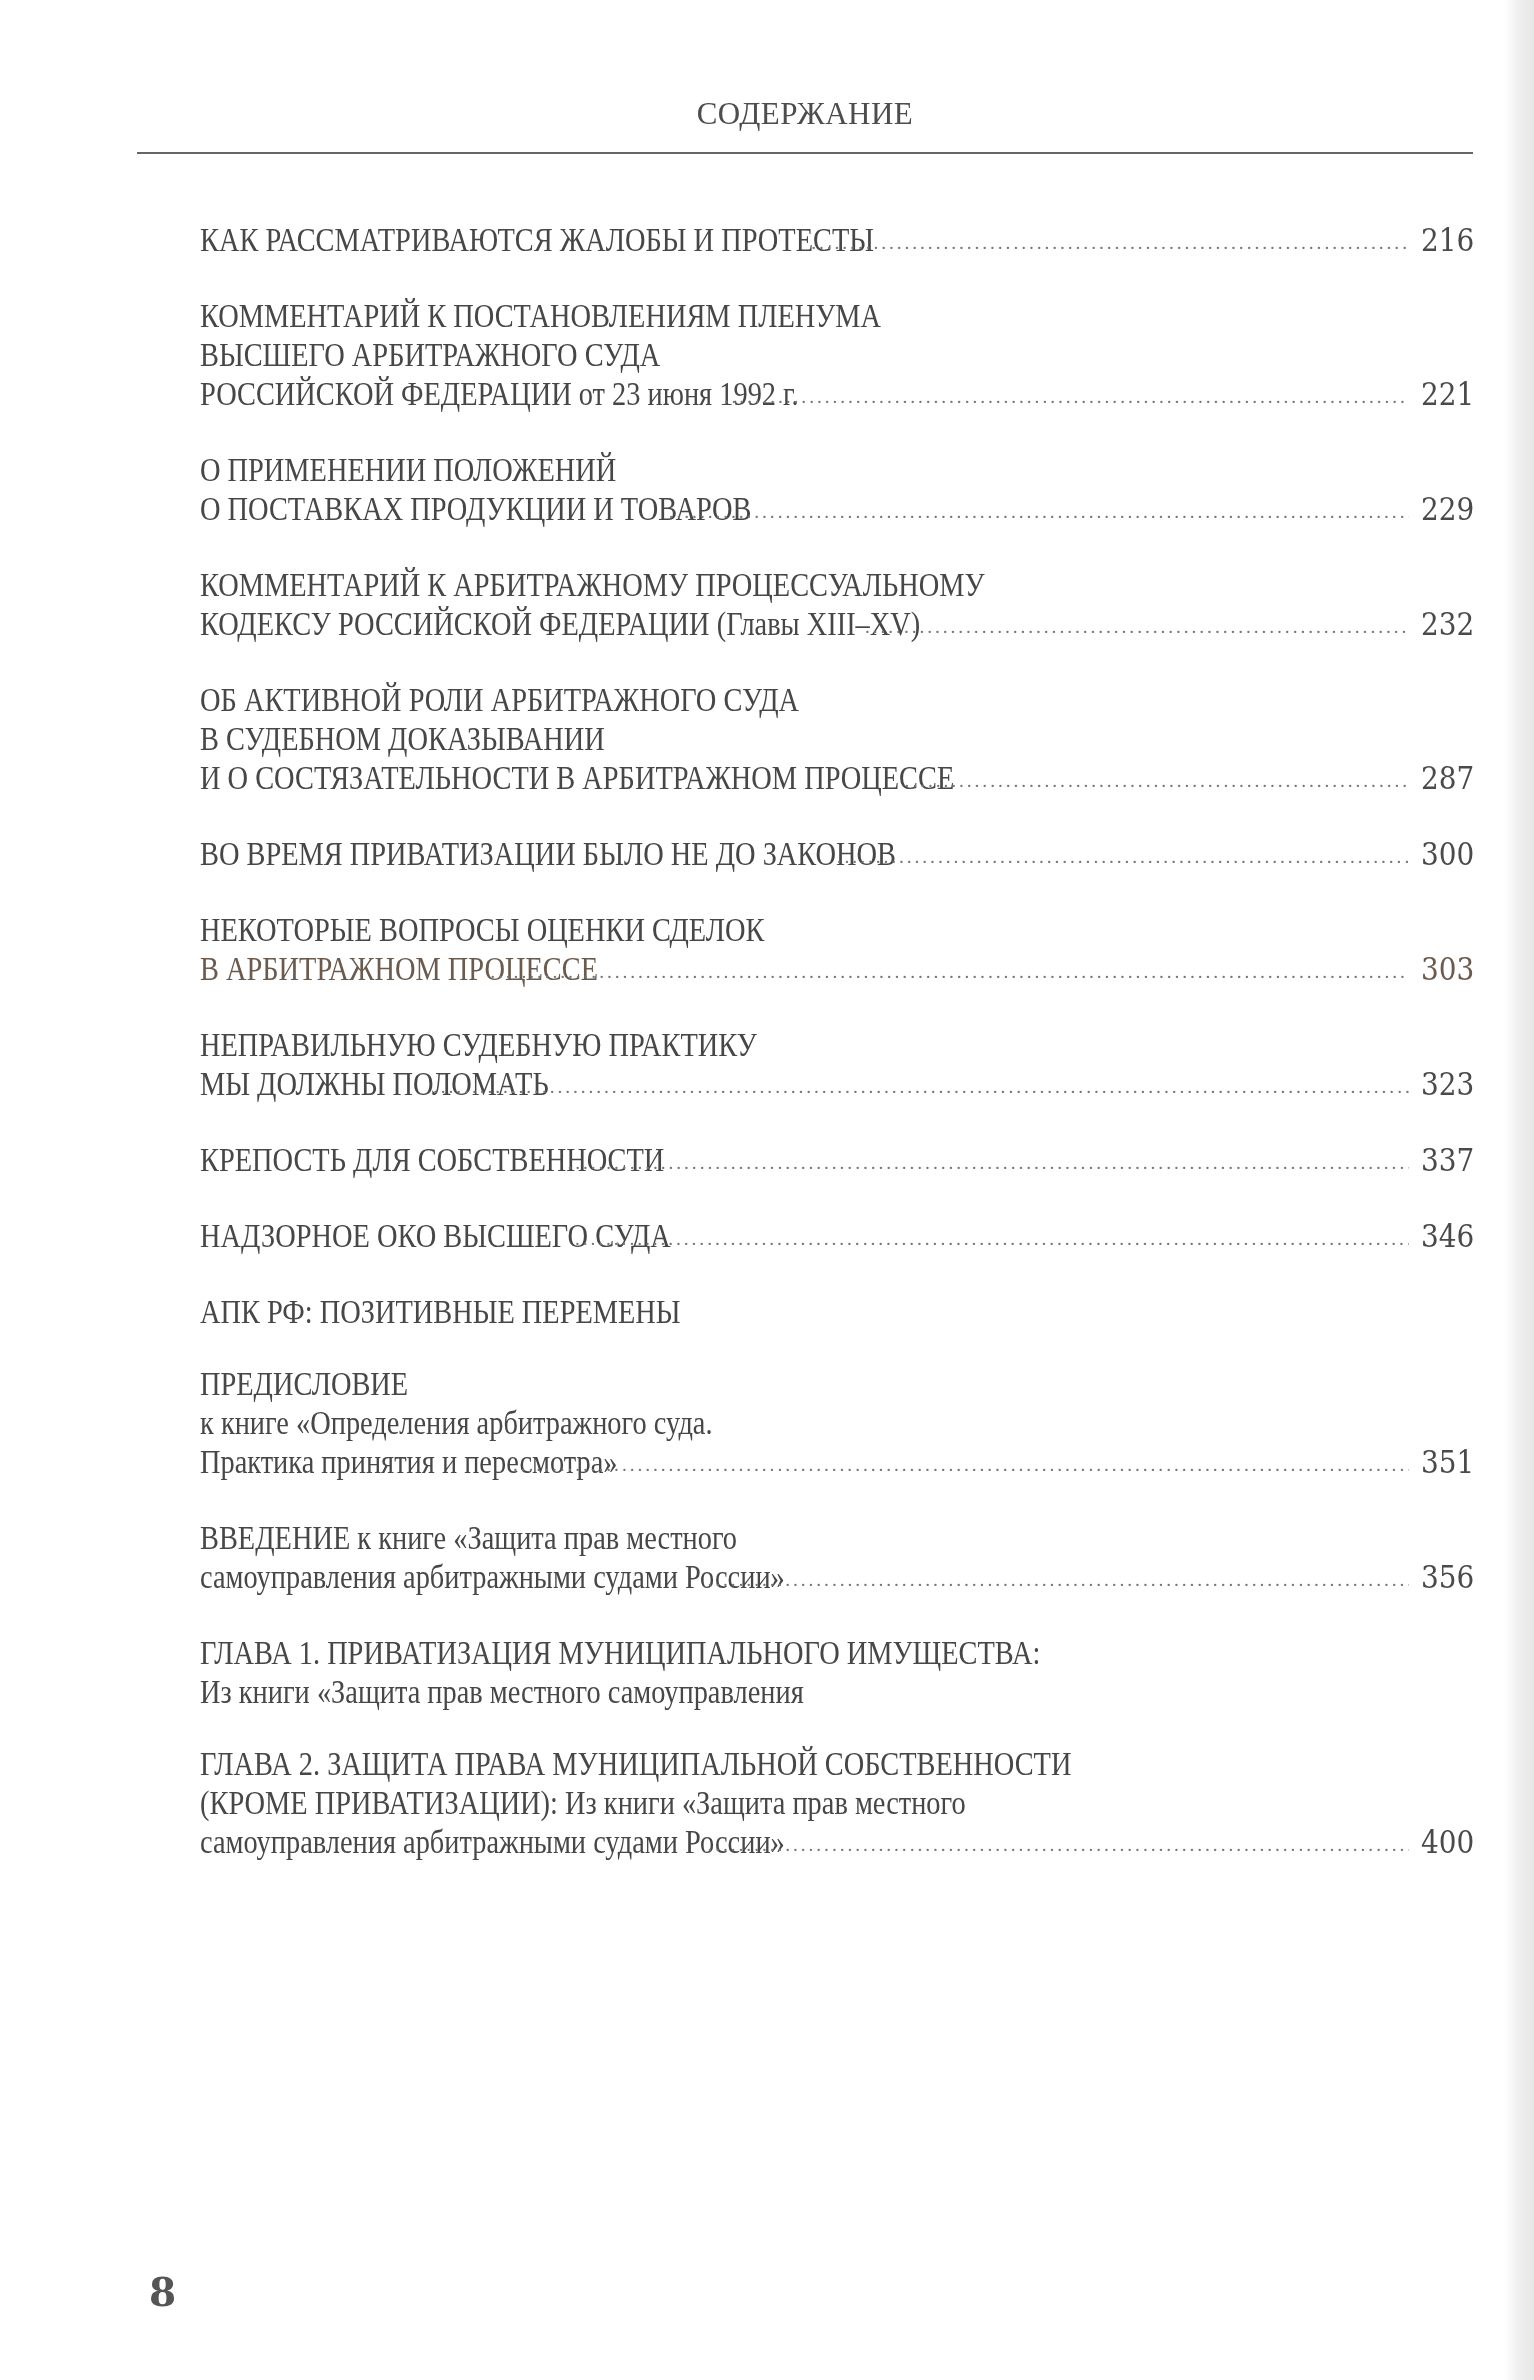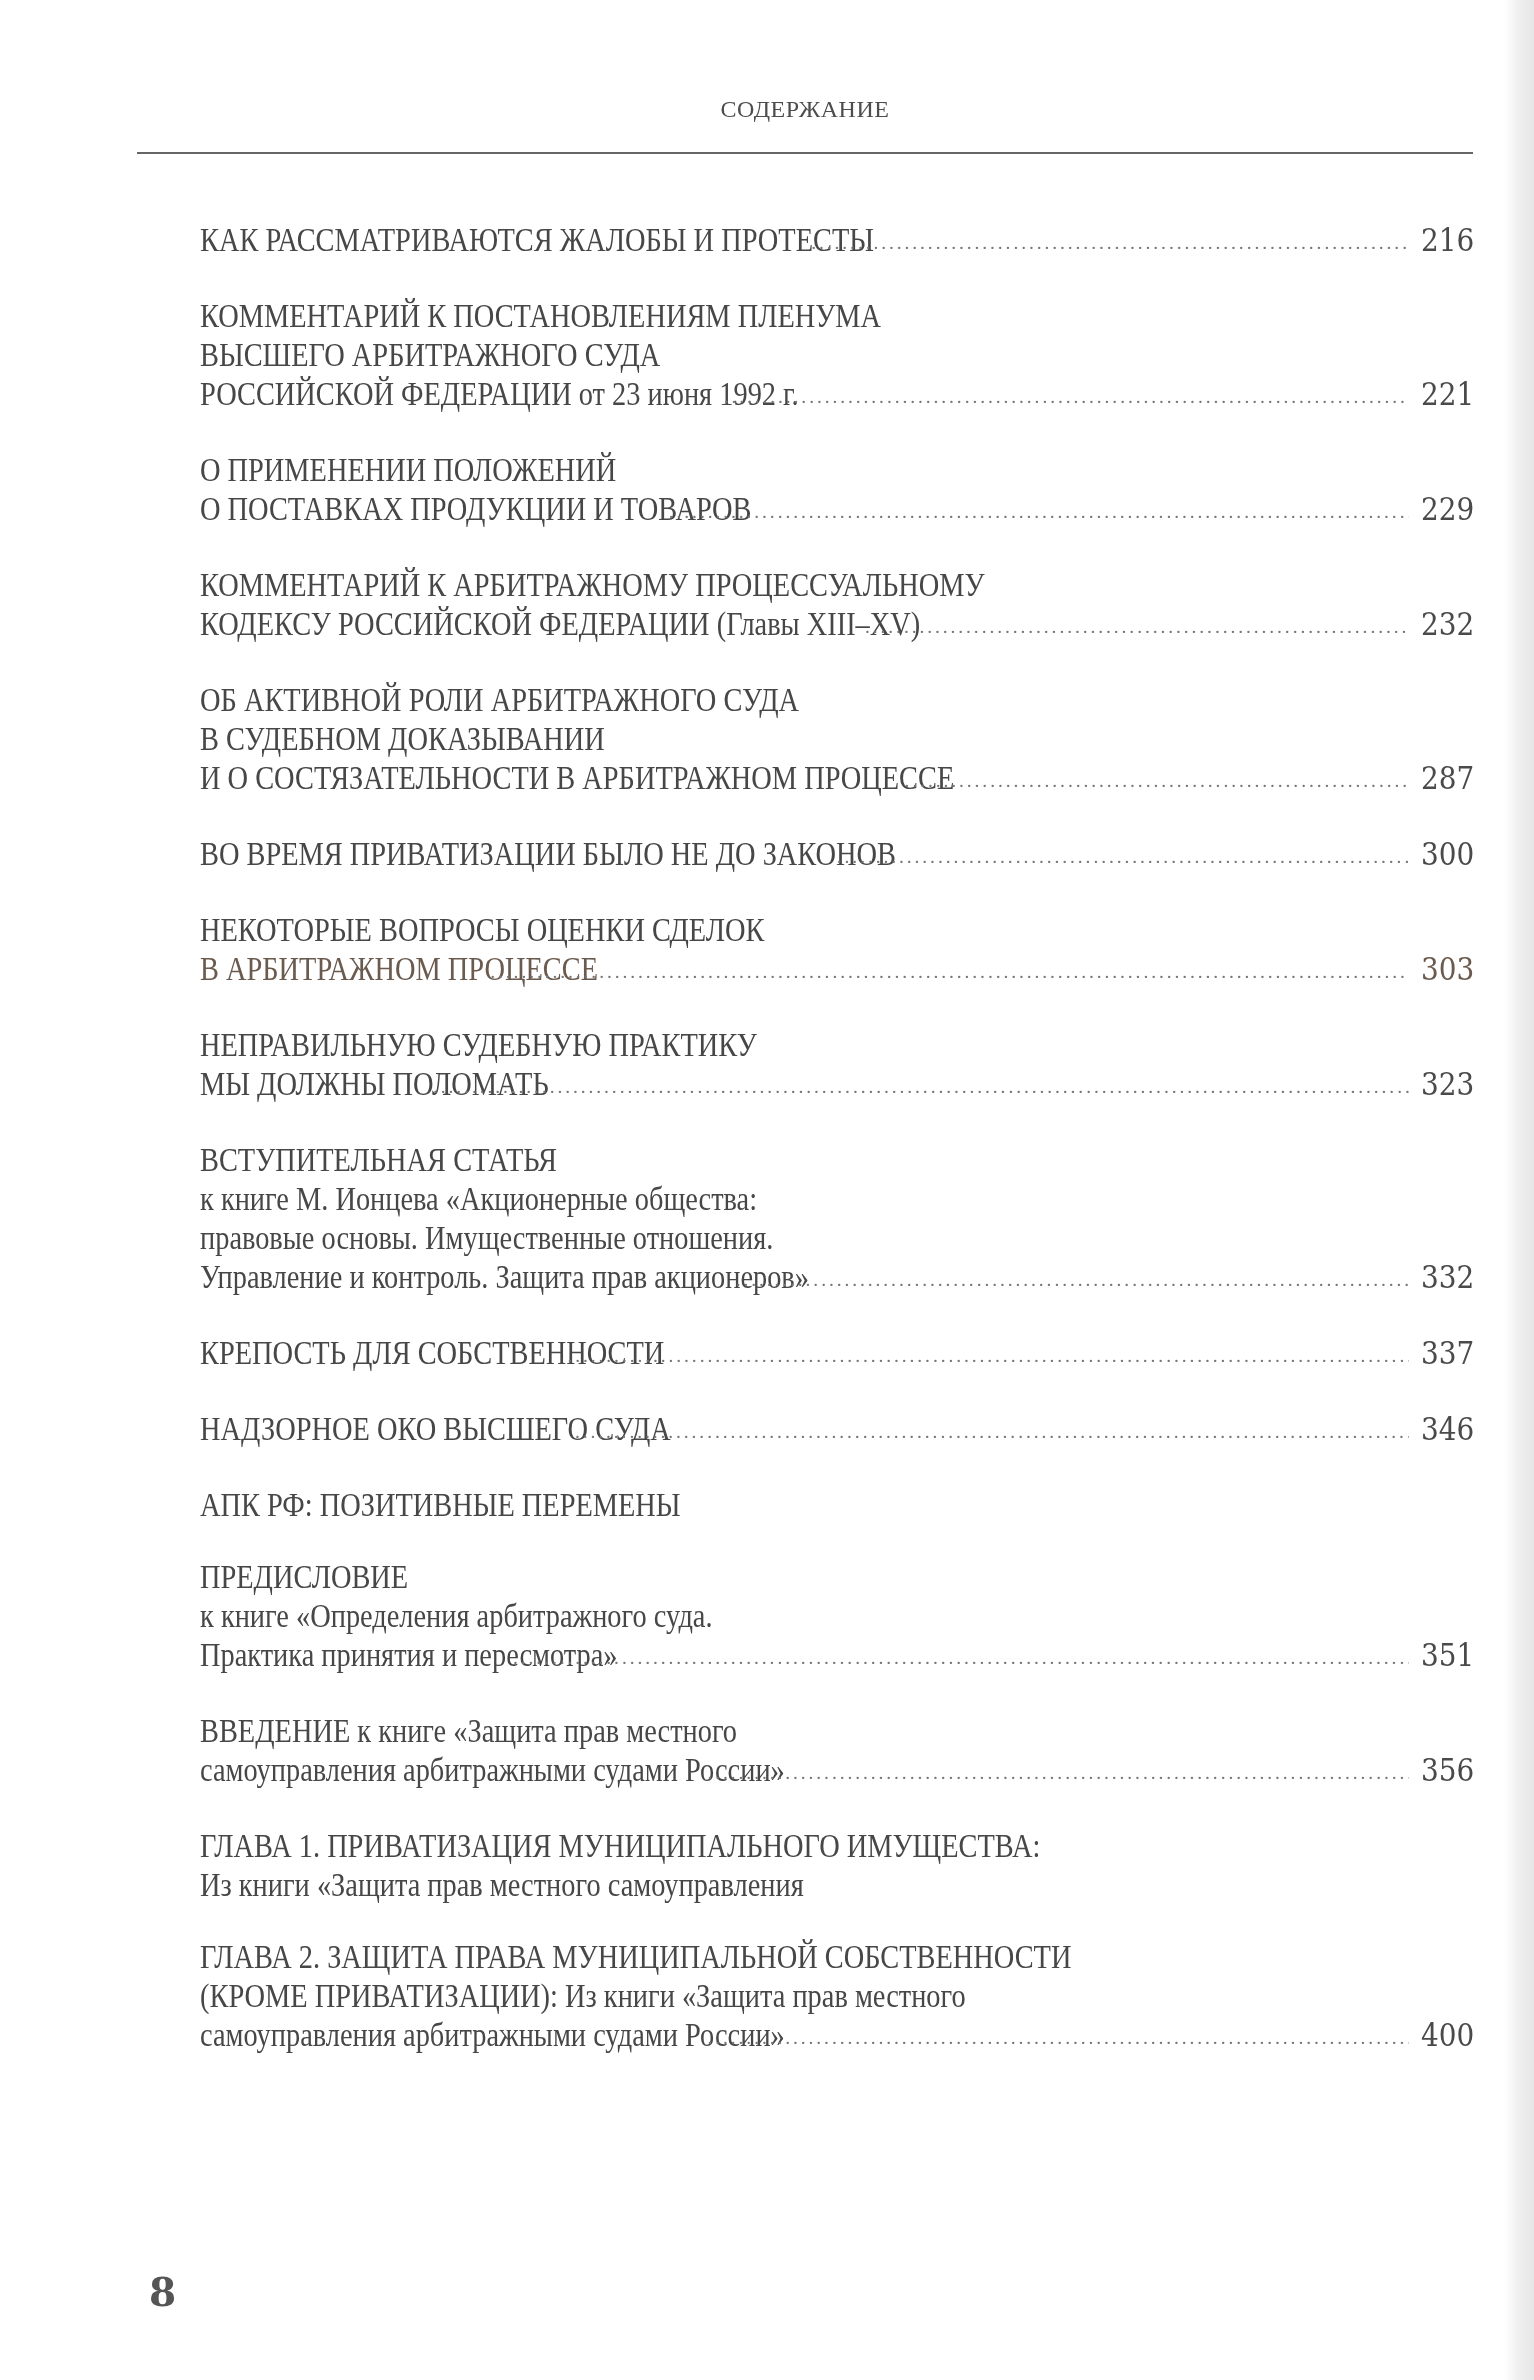--- a/index.html
+++ b/index.html
@@ -22,21 +22,21 @@
       width: 29px;
       height: 2381px;
       background: linear-gradient(to right, #ffffff 0%, #f1f1f1 40%, #e6e6e6 100%);
     }
     .running-head {
       position: absolute;
       top: 96px;
       left: 137px;
       width: 1336px;
       text-align: center;
-      font-size: 24px;
+      font-size: 31px;
       letter-spacing: 0.5px;
       color: #4d4d4d;
       font-family: "Liberation Serif", "DejaVu Serif", serif;
     }
     .head-rule {
       position: absolute;
       top: 152px;
       left: 137px;
       width: 1336px;
       height: 0;
@@ -177,30 +177,20 @@
     </div>
     <div class="entry">
       <span class="line">НЕПРАВИЛЬНУЮ СУДЕБНУЮ ПРАКТИКУ</span>
       <div class="last-line">
         <span class="txt">МЫ ДОЛЖНЫ ПОЛОМАТЬ</span>
         <span class="leader"></span>
         <span class="page-no">323</span>
       </div>
     </div>
     <div class="entry">
-      <span class="line">ВСТУПИТЕЛЬНАЯ СТАТЬЯ</span>
-      <span class="line">к книге М. Ионцева «Акционерные общества:</span>
-      <span class="line">правовые основы. Имущественные отношения.</span>
-      <div class="last-line">
-        <span class="txt">Управление и контроль. Защита прав акционеров»</span>
-        <span class="leader"></span>
-        <span class="page-no">332</span>
-      </div>
-    </div>
-    <div class="entry">
       <div class="last-line">
         <span class="txt">КРЕПОСТЬ ДЛЯ СОБСТВЕННОСТИ</span>
         <span class="leader"></span>
         <span class="page-no">337</span>
       </div>
     </div>
     <div class="entry">
       <div class="last-line">
         <span class="txt">НАДЗОРНОЕ ОКО ВЫСШЕГО СУДА</span>
         <span class="leader"></span>

